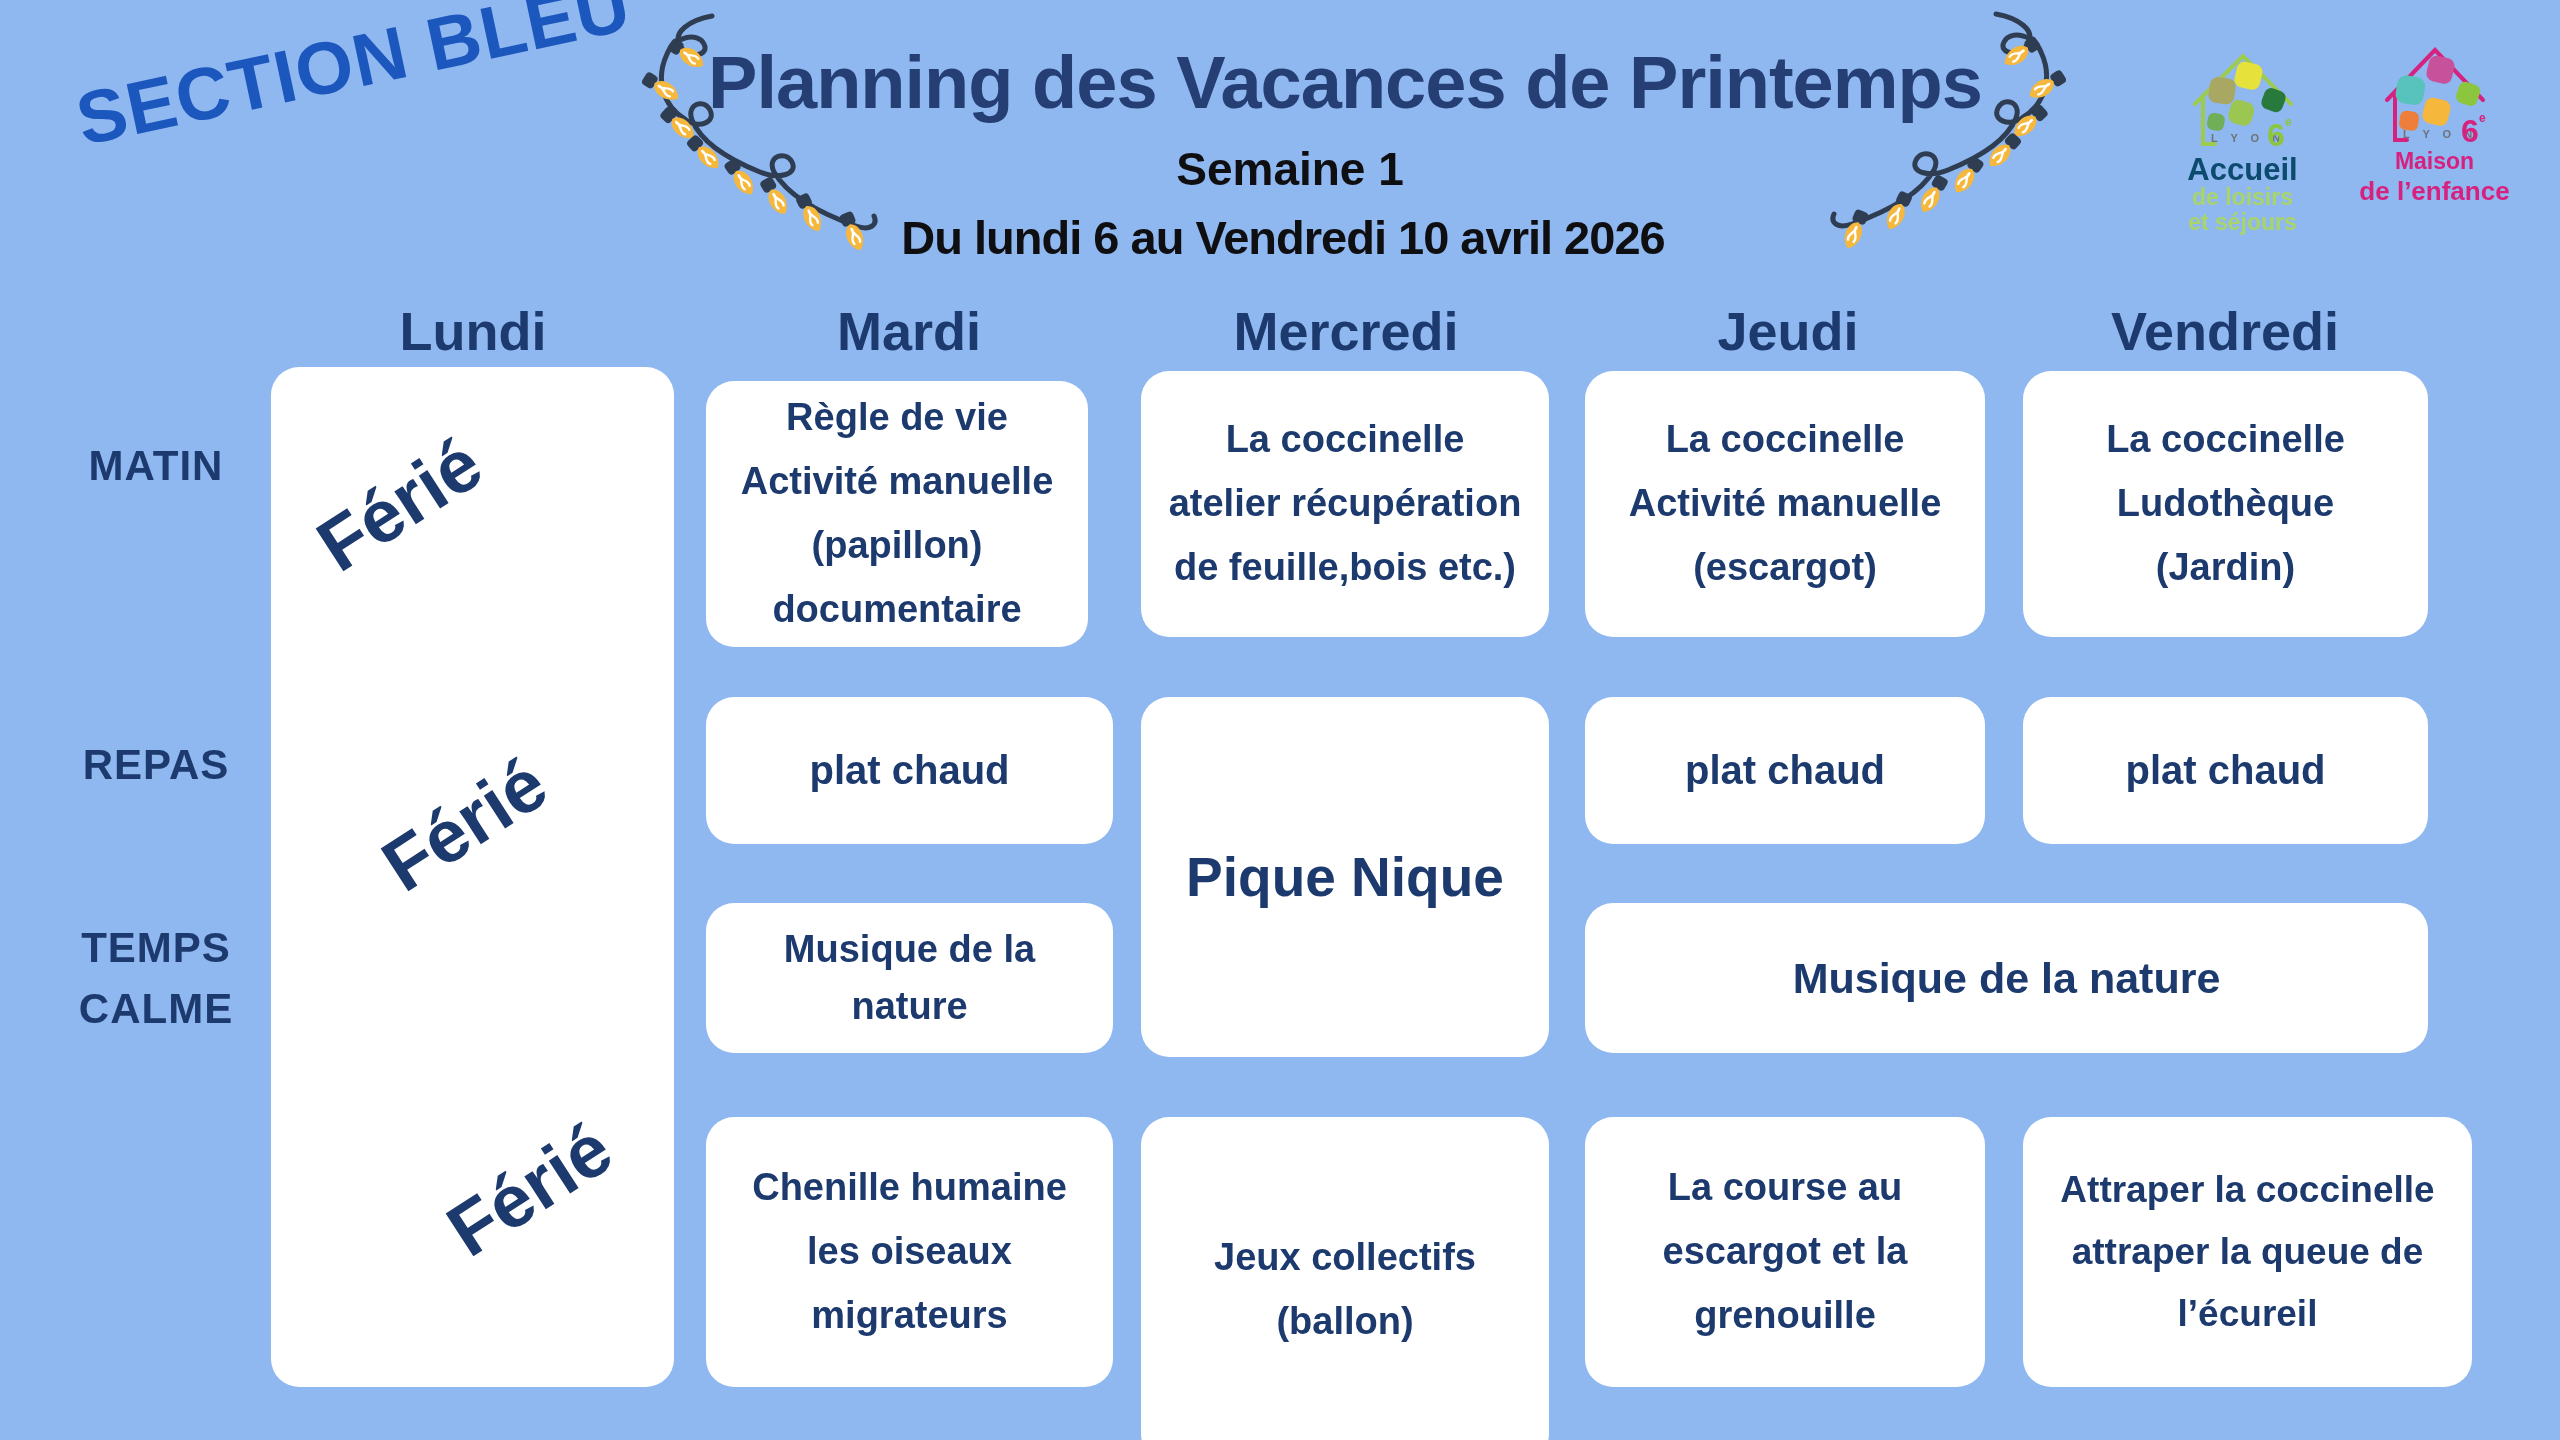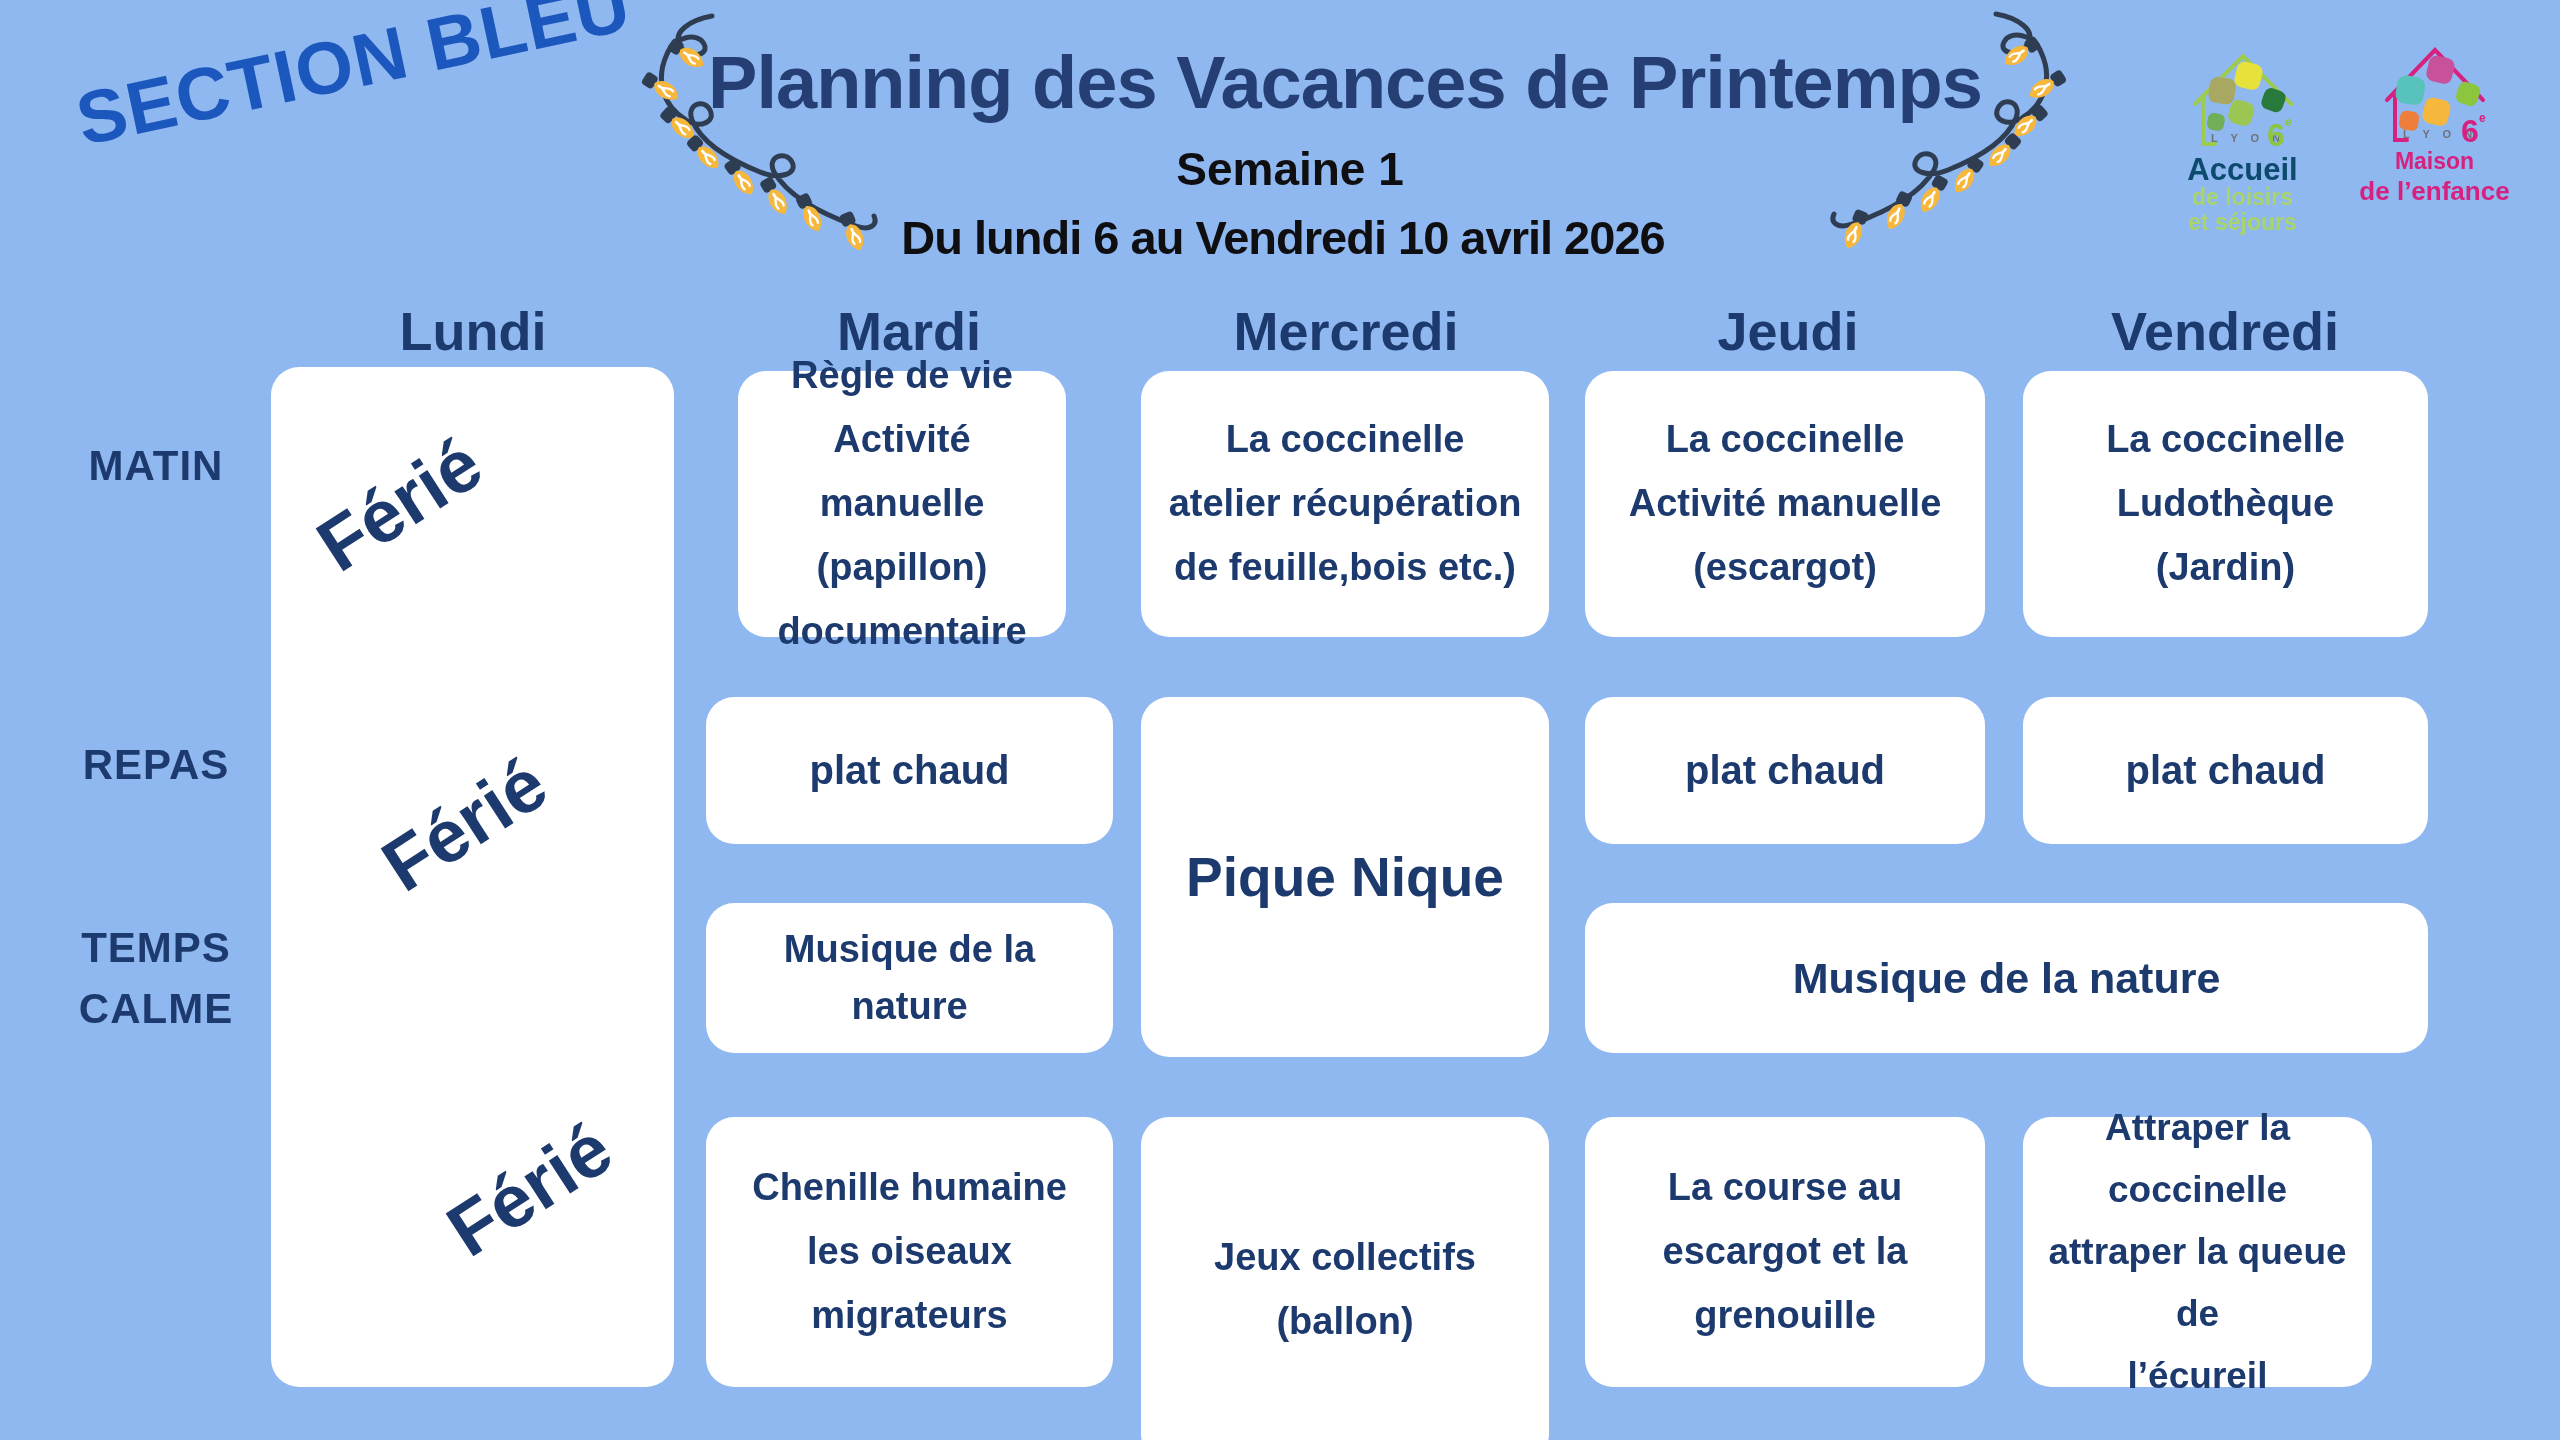--- a/index.html
+++ b/index.html
@@ -164,21 +164,21 @@
   <div class="row-label" style="top:735px;">REPAS</div>
   <div class="row-label" style="top:918px;">TEMPS
 CALME</div>
 
   <div class="card" style="left:271px; top:367px; width:403px; height:1020px;">
     <span class="ferie" style="left:40px;  top:95px;">Férié</span>
     <span class="ferie" style="left:105px; top:415px;">Férié</span>
     <span class="ferie" style="left:170px; top:780px;">Férié</span>
   </div>
 
-  <div class="card" style="left:706px; top:371px; width:328px; height:266px;margin-left:32px;">
+  <div class="card" style="left:706px; top:381px; width:382px; height:266px;">
     <div class="txt">Règle de vie
 Activité manuelle
 (papillon)
 documentaire</div>
   </div>
   <div class="card repas" style="left:706px; top:697px; width:407px; height:147px;">
     <div class="txt">plat chaud</div>
   </div>
   <div class="card" style="left:706px; top:903px; width:407px; height:150px;">
     <div class="txt" style="line-height:1.5;">Musique de la
@@ -218,21 +218,21 @@
   </div>
 
   <div class="card" style="left:2023px; top:371px; width:405px; height:266px;">
     <div class="txt">La coccinelle
 Ludothèque
 (Jardin)</div>
   </div>
   <div class="card repas" style="left:2023px; top:697px; width:405px; height:147px;">
     <div class="txt">plat chaud</div>
   </div>
-  <div class="card" style="left:2023px; top:1117px; width:349px; height:270px;">
+  <div class="card" style="left:2023px; top:1117px; width:449px; height:270px;">
     <div class="txt" style="font-size:37px;">Attraper la coccinelle
 attraper la queue de
 l’écureil</div>
   </div>
 
   <div class="card musique-wide" style="left:1585px; top:903px; width:843px; height:150px;">
     <div class="txt">Musique de la nature</div>
   </div>
 
 </div>

